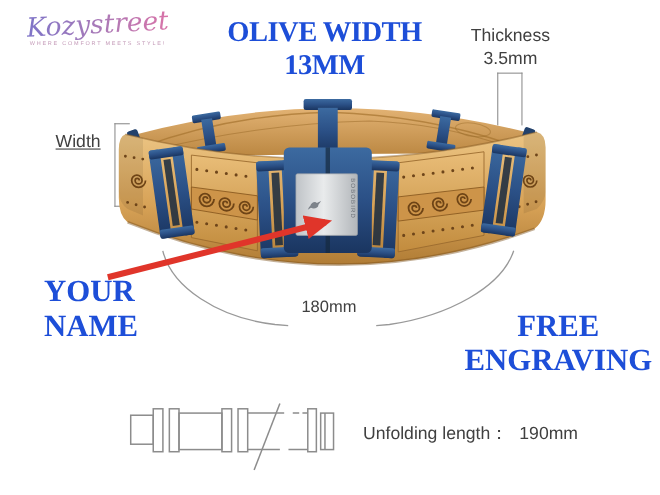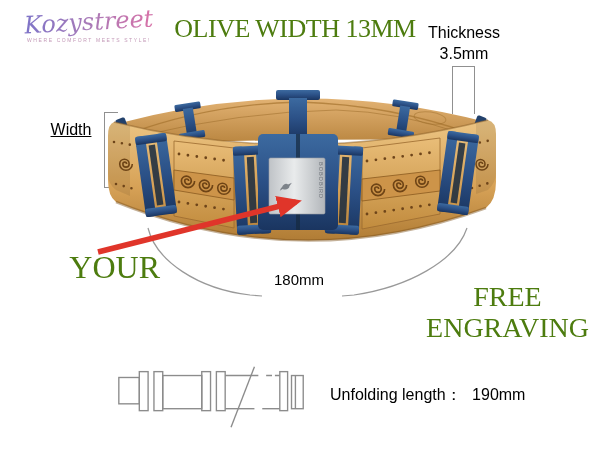--- a/index.html
+++ b/index.html
@@ -9,27 +9,27 @@
 
   
   .logo{left:14px;top:8px;width:150px;text-align:center;}
   .logo-name{font-family:"DejaVu Serif",serif;font-style:italic;font-size:24px;
     background:linear-gradient(90deg,#7e74c8,#a87ab8,#d873a8);
     -webkit-background-clip:text;background-clip:text;color:transparent;
     transform:rotate(-3deg);display:inline-block;}
   .logo-tagline{font-size:5px;letter-spacing:1.6px;color:#c49ab8;margin-top:1px;}
 
   
-  .red-serif{font-family:"Liberation Serif",serif;font-weight:400;color:#4d7c0f;}
+  .red-serif{font-family:"Liberation Serif",serif;font-weight:700;color:#1d4ed8;}
   .headline{left:170px;top:14px;width:250px;text-align:center;font-size:26px;letter-spacing:-0.5px;}
-  .your-name{left:40px;top:250px;width:120px;text-align:right;font-size:32px;line-height:1.12;}
+  .your-name{left:40px;top:250px;width:120px;text-align:left;font-size:28px;line-height:1.12;}
   .free-engraving{left:420px;top:281px;width:175px;text-align:center;font-size:28px;line-height:1.12;}
 
   
-  .gray-label{color:#000000;font-size:16px;line-height:1.3;text-align:center;}
+  .gray-label{color:#404040;font-size:16px;line-height:1.3;text-align:center;}
   .thickness{left:424px;top:23px;width:80px;}
   .width{left:40px;top:120px;width:62px;text-decoration:underline;}
   .inner-circ{left:225px;top:270px;width:148px;font-size:15px;}
   .unfolding{left:330px;top:385px;font-size:16px;text-align:left;}
 
   
   .bracket-width{left:104px;top:112px;width:13px;height:74px;
     border-left:1.5px solid #909090;border-top:1.5px solid #909090;border-bottom:1.5px solid #909090;}
   .bracket-thickness{left:452px;top:66px;width:21px;height:47px;
     border-left:1.5px solid #909090;border-right:1.5px solid #909090;border-top:1.5px solid #909090;}
@@ -177,20 +177,21 @@
   <defs>
     <marker id="ah" markerWidth="4.5" markerHeight="4" refX="3.4" refY="2" orient="auto">
       <path d="M0 0 L4.5 2 L0 4 Z" fill="#e0352a"></path>
     </marker>
   </defs>
   <line x1="8" y1="62" x2="206" y2="12" stroke="#e0352a" stroke-width="5.5" marker-end="url(#ah)"></line>
 </svg>
 
 <div class="abs red-serif your-name">
   <div>YOUR</div>
+  <div>NAME</div>
 </div>
 
 <div class="abs red-serif free-engraving">
   <div>FREE</div>
   <div>ENGRAVING</div>
 </div>
 
 <svg class="abs" style="left:112px;top:366px;" width="200" height="62" viewBox="0 0 205 62">
   <g stroke="#8c8c8c" stroke-width="1.4" fill="none">
     <rect x="7" y="11" width="21" height="27"></rect>

